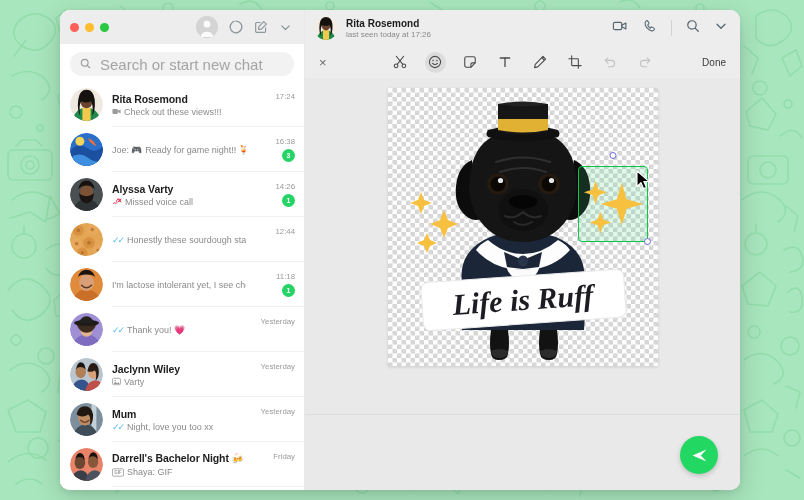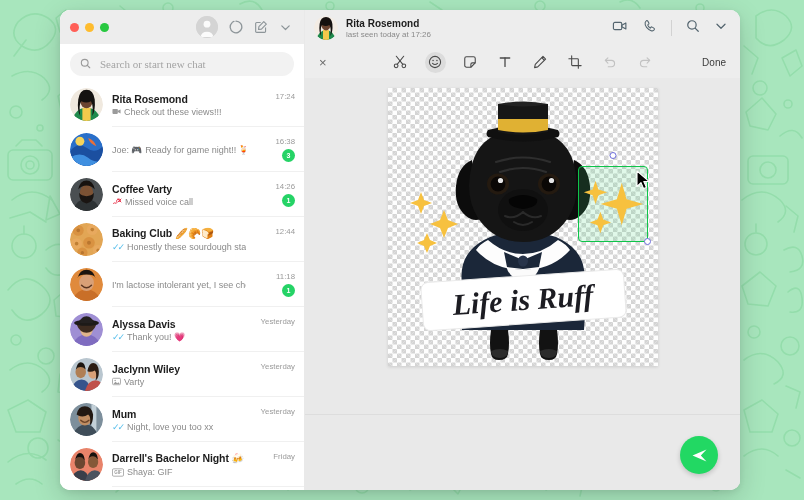--- a/index.html
+++ b/index.html
@@ -81,22 +81,22 @@
     height: 24px;
     background: #f2f2f2;
     border-radius: 12px;
     display: flex;
     align-items: center;
     padding: 0 10px;
     gap: 9px;
   }
   #search-input {
     border: none; background: transparent; outline: none;
-    font-size: 11px; color: #9b9b9b;
-    font-family: Liberation Serif, serif;
+    font-size: 15px; color: #9b9b9b;
+    font-family: Liberation Sans, sans-serif;
     width: 100%;
   }
   #search-input::placeholder { color: #a4a4a4; }
 
   #chat-list {
     flex: 1;
     overflow: hidden;
     background: #fff;
   }
   .chat-row {
@@ -533,21 +533,21 @@
               <g clip-path="url(#c2)">
                 <rect width="40" height="40" fill="#4a4f52"></rect>
    <path d="M3 40 q5 -15 17 -15 q12 0 17 15 Z" fill="#2d3234"></path>
    <ellipse cx="20" cy="18" rx="8" ry="9.4" fill="#7c5234"></ellipse>
    <path d="M11 18 q0 12 9 13 q9 -1 9 -13 q-3 4 -9 4 q-6 0 -9 -4 Z" fill="#1a1512"></path>
    <path d="M10 14 q2 -11 10 -11 q8 0 10 11 q-4 -5 -10 -5 q-6 0 -10 5 Z" fill="#17120f"></path>
               </g>
             </svg>
           </div>
           <div class="chat-mid">
-            <div class="chat-name">Coffee Varty</div>
+            <div class="chat-name">Alyssa Varty</div>
             <div class="chat-sub">
               <span class="mini-ico">
                 <svg width="10" height="10" viewBox="0 0 12 12">
                   <path d="M1.8 7.6 q1.2 -1 2.2 -0.4 l0.8 0.5 q0.5 -0.7 1.3 -1.4 l-0.5 -0.8 q-0.5 -1 0.5 -2.1 q1.6 -1.7 3.4 -0.6 q1 0.6 0.6 1.6 q-0.4 1 -1.5 0.8 l-0.5 -0.1" fill="none" stroke="#e8384f" stroke-width="1.2" stroke-linecap="round"></path>
                   <path d="M7.2 2.4 L10.8 6 M10.8 2.4 L7.2 6" stroke="#e8384f" stroke-width="1.2" stroke-linecap="round"></path>
                 </svg>
               </span>
               <span>Missed voice call</span>
             </div>
           </div>
@@ -575,21 +575,20 @@
    <circle cx="23" cy="24" r="7" fill="#d99241"></circle>
                 <circle cx="23" cy="24" r="2.4" fill="#b9762f"></circle>
    <circle cx="34" cy="33" r="6.2" fill="#e8a95e"></circle>
                 <circle cx="34" cy="33" r="2" fill="#c07f33"></circle>
    <circle cx="15" cy="36" r="6.2" fill="#d99241"></circle>
                 <circle cx="15" cy="36" r="2" fill="#b9762f"></circle>
               </g>
             </svg>
           </div>
           <div class="chat-mid">
-            <div class="chat-name">Baking Club 🥖🥐🍞</div>
             <div class="chat-sub">
               <span class="tick">✓✓</span>
               <span>Honestly these sourdough starters are awful...</span>
             </div>
           </div>
           <div class="chat-right">
             <div class="chat-time">12:44</div>
             <div class="badge hidden"></div>
           </div>
         </div>
@@ -632,21 +631,20 @@
                 <rect width="40" height="40" fill="#9f8fd4"></rect>
    <path d="M2 40 q5 -14 18 -14 q13 0 18 14 Z" fill="#7f6cc0"></path>
    <ellipse cx="20" cy="20" rx="7.6" ry="8.8" fill="#e0b48c"></ellipse>
    <path d="M8 14 q3 -8 12 -8 q9 0 12 8 q-4 10 -12 10 q-8 0 -12 -10 Z" fill="#3d2b1f"></path>
    <ellipse cx="20" cy="12" rx="15" ry="3.6" fill="#1d1a18"></ellipse>
    <path d="M12 12 q1 -8 8 -8 q7 0 8 8 Z" fill="#232020"></path>
               </g>
             </svg>
           </div>
           <div class="chat-mid">
-            <div class="chat-name">Alyssa Davis</div>
             <div class="chat-sub">
               <span class="tick">✓✓</span>
               <span>Thank you! 💗</span>
             </div>
           </div>
           <div class="chat-right">
             <div class="chat-time">Yesterday</div>
             <div class="badge hidden"></div>
           </div>
         </div>

